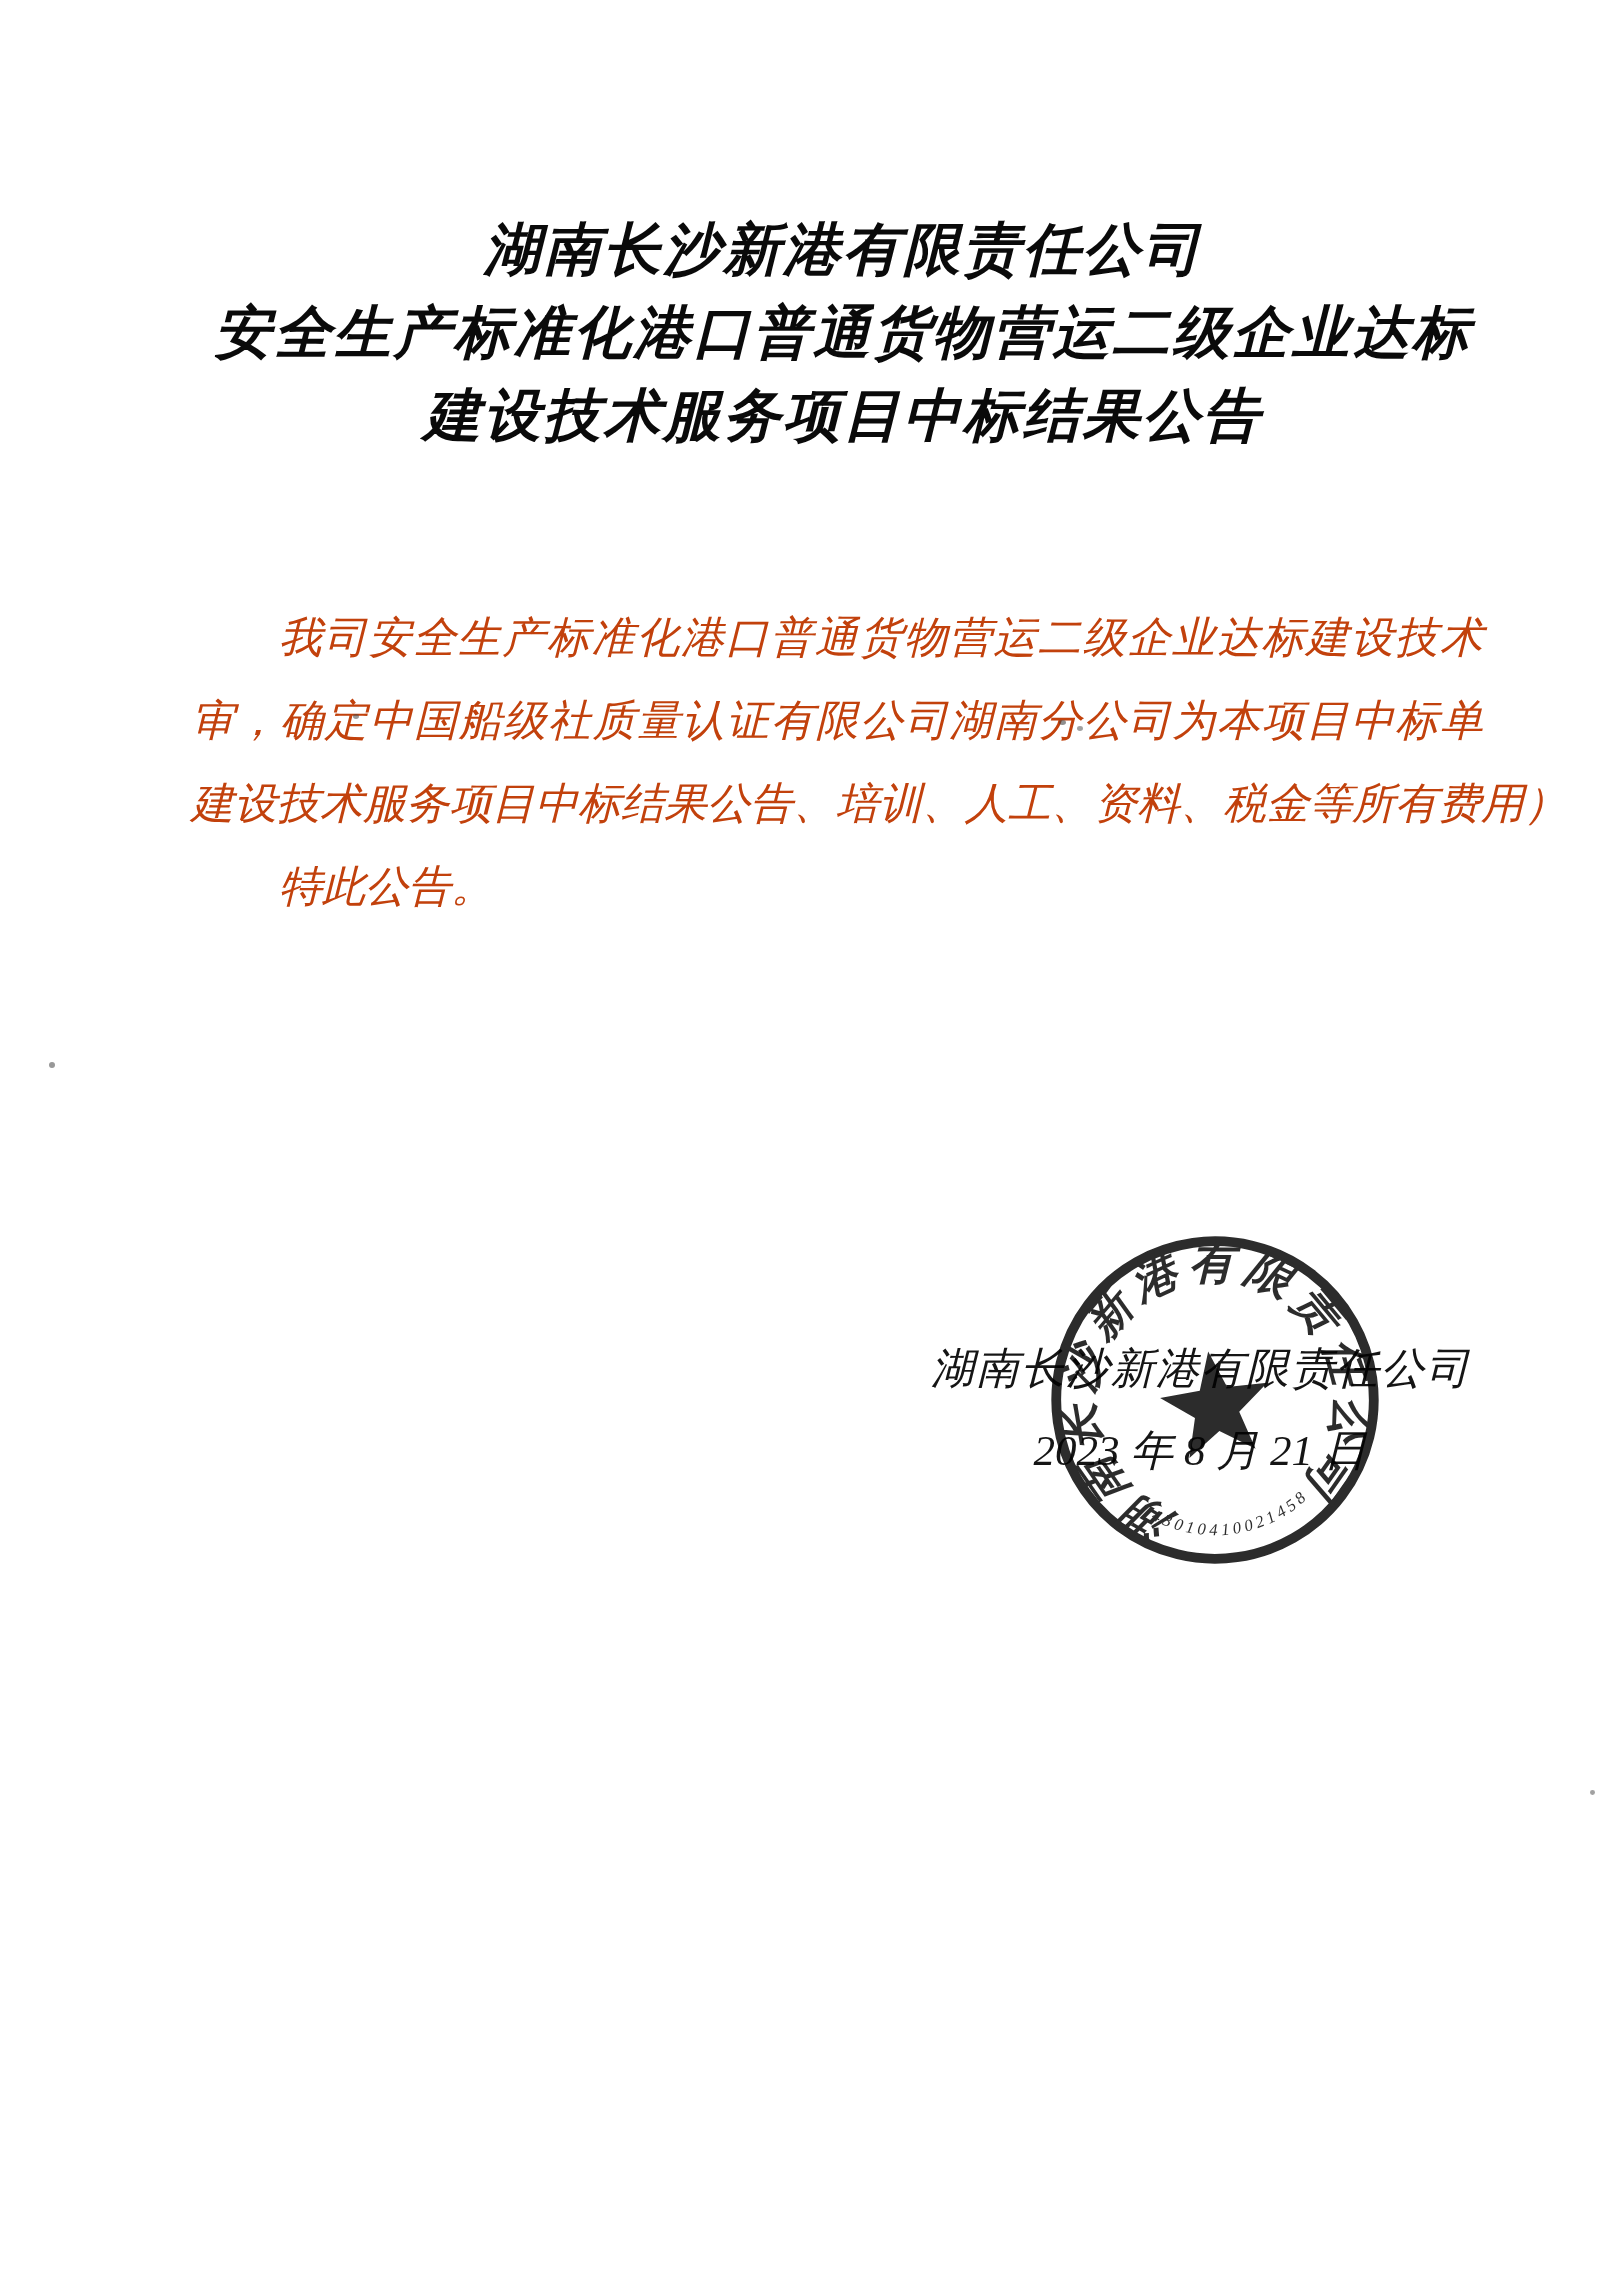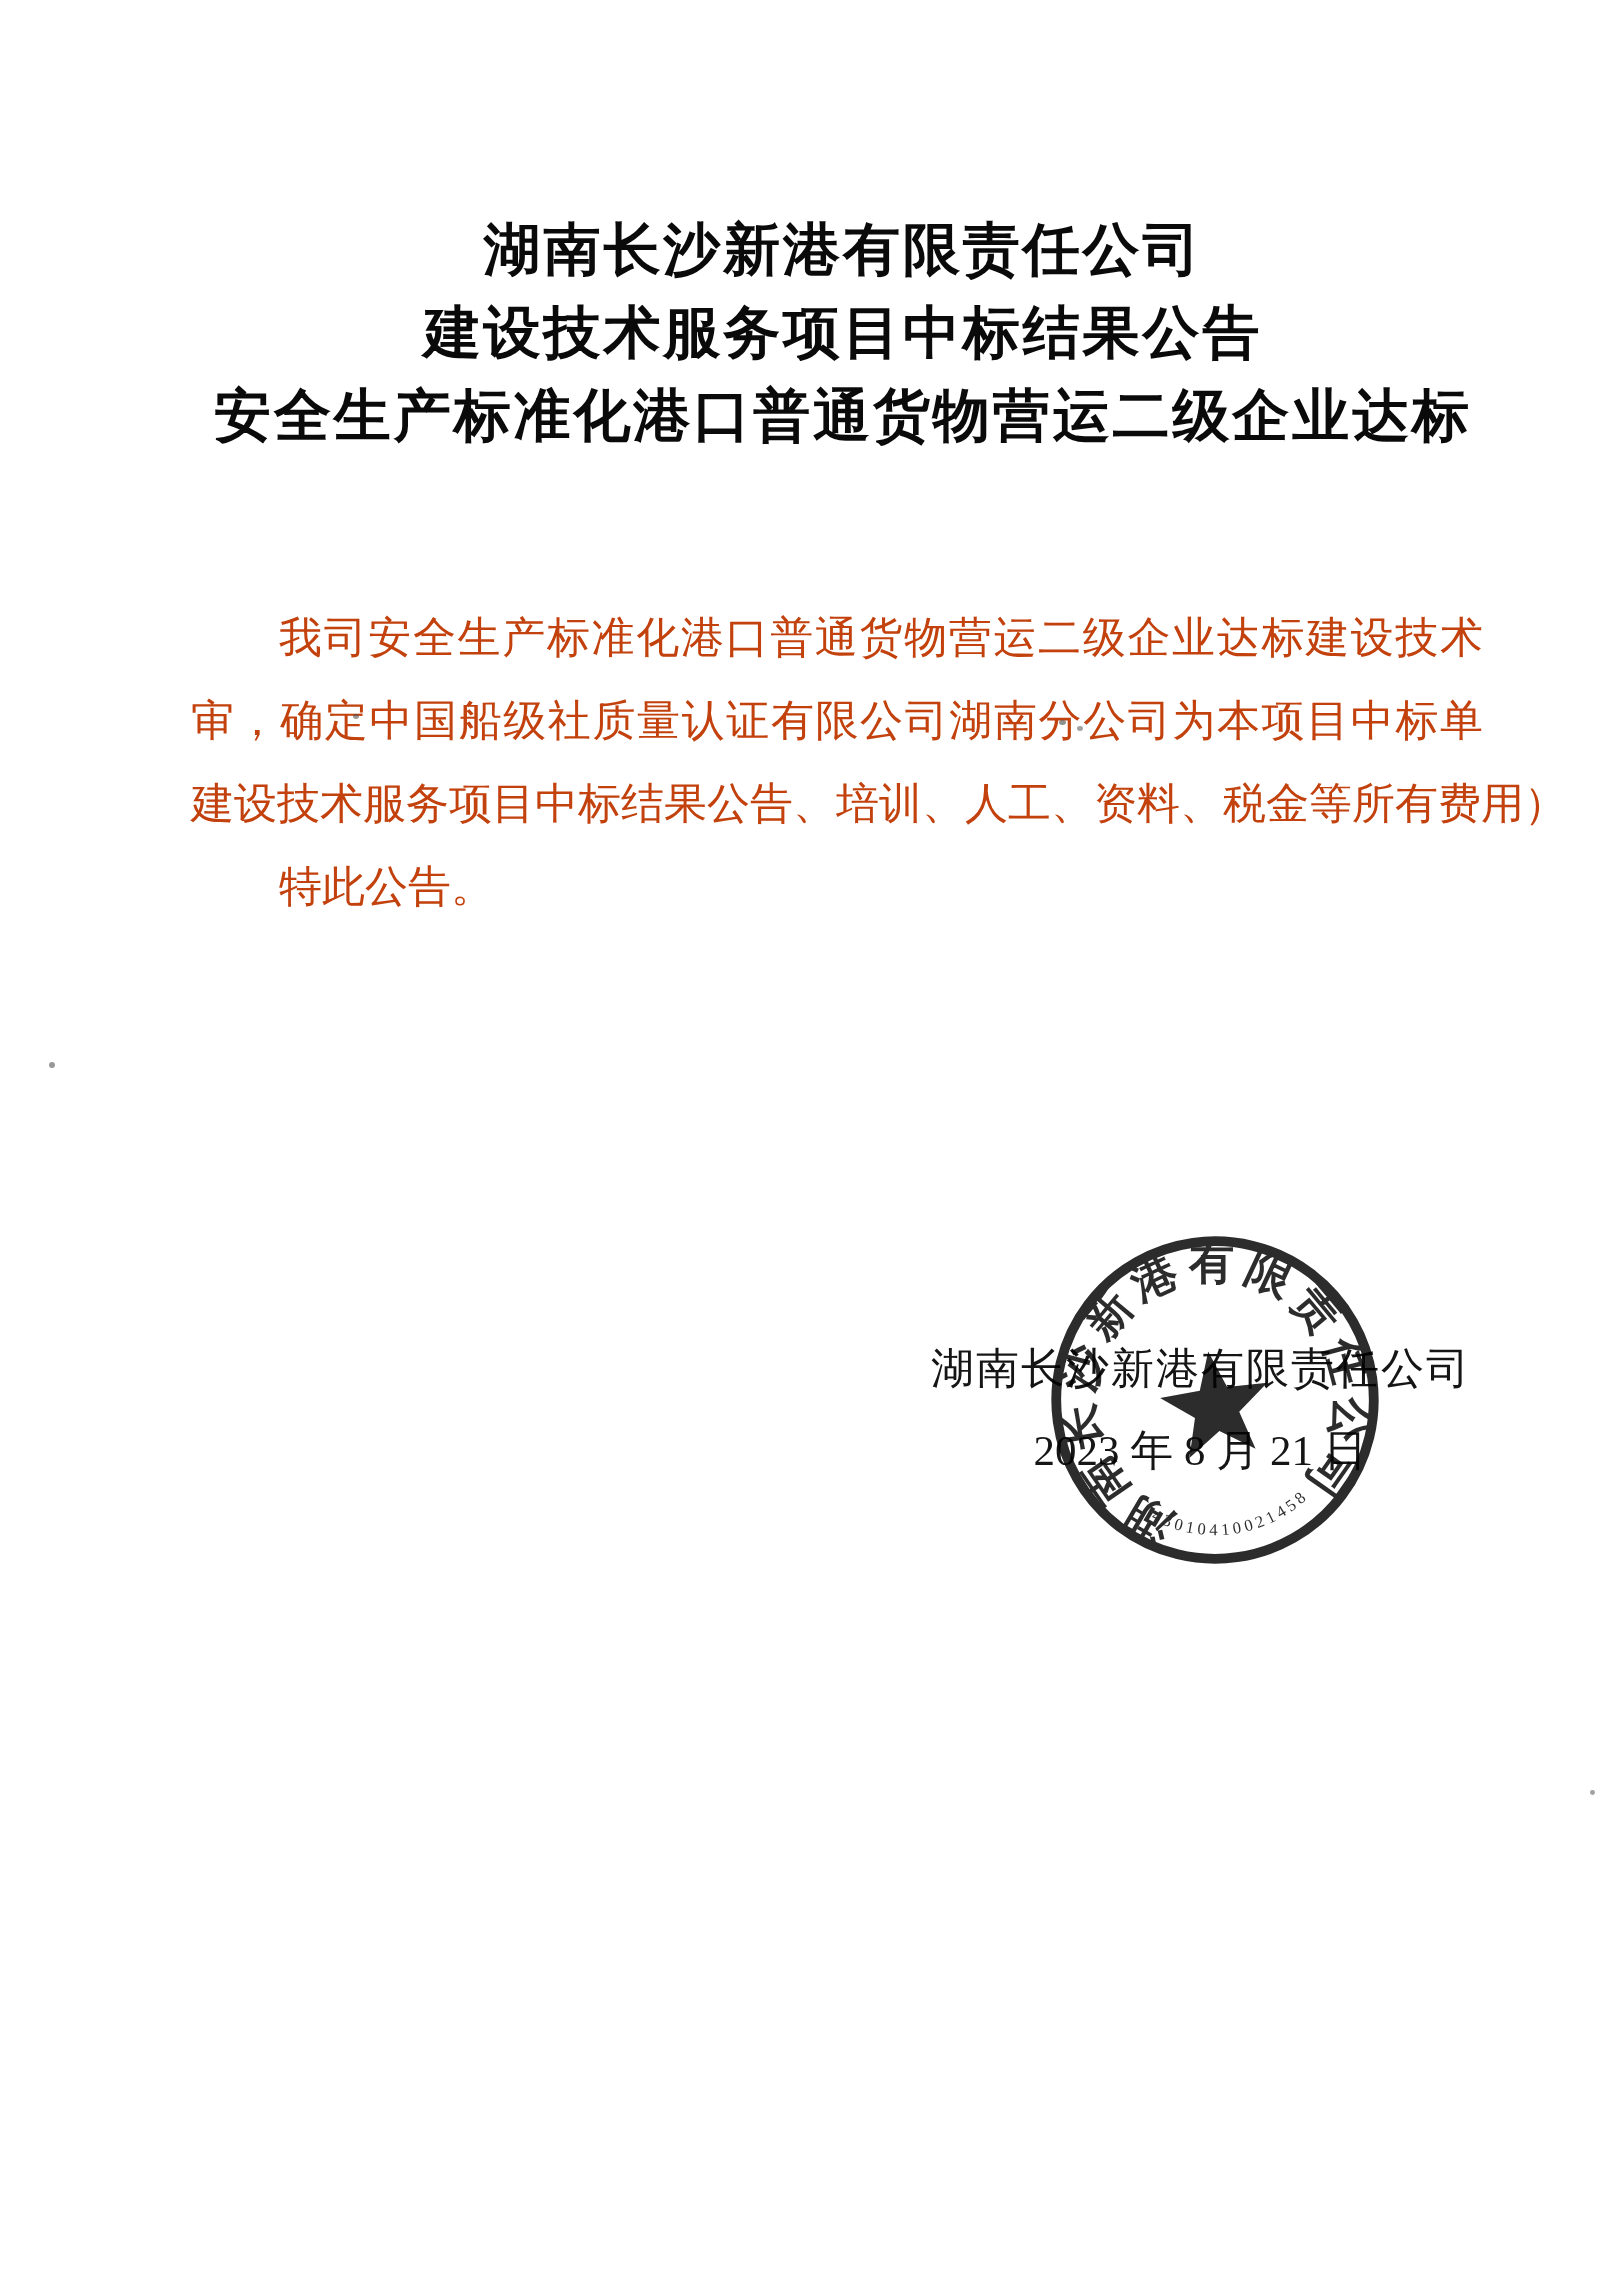--- a/index.html
+++ b/index.html
@@ -9,20 +9,21 @@
   }
   .page {
     position: relative;
     width: 1620px;
     height: 2293px;
     margin: 0 auto;
     background: #ffffff;
     overflow: hidden;
     font-family: "Liberation Serif", "DejaVu Serif", serif;
     color: #141414;
+    font-style: italic;
   }
   .title-block {
     position: absolute;
     left: 191px;
     top: 208px;
     width: 1304px;
     text-align: center;
     font-family: "Liberation Sans", "DejaVu Sans", sans-serif;
     font-weight: 900;
     color: #0a0a0a;
@@ -100,22 +101,22 @@
   .speck.s4 { left: 49px;   top: 1062px; width: 5.9px; height: 5.9px; opacity: .55; }
   .speck.s5 { left: 1590px; top: 1790px; width: 4.9px; height: 4.9px; opacity: .5; }
 </style>
 </head>
 <body>
 
 <div class="page">
 
   <div class="title-block">
     <div class="title-line">湖南长沙新港有限责任公司</div>
+    <div class="title-line">安全生产标准化港口普通货物营运二级企业达标</div>
     <div class="title-line">建设技术服务项目中标结果公告</div>
-    <div class="title-line">安全生产标准化港口普通货物营运二级企业达标</div>
   </div>
 
   <div class="body-block">
     <div class="body-line indent">我司安全生产标准化港口普通货物营运二级企业达标建设技术</div>
     <div class="body-line">审，确定中国船级社质量认证有限公司湖南分公司为本项目中标单</div>
     <div class="body-line">建设技术服务项目中标结果公告、培训、人工、资料、税金等所有费用）</div>
     <div class="body-line indent no-justify">特此公告。</div>
   </div>
 
   <div class="closing-company">湖南长沙新港有限责任公司</div>

